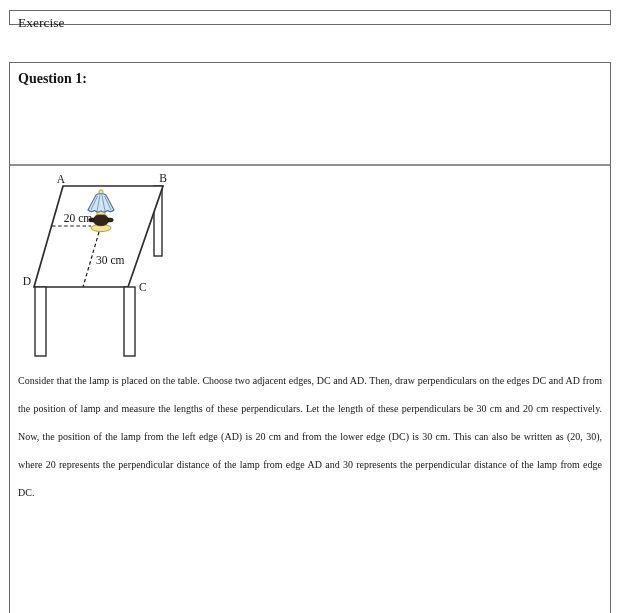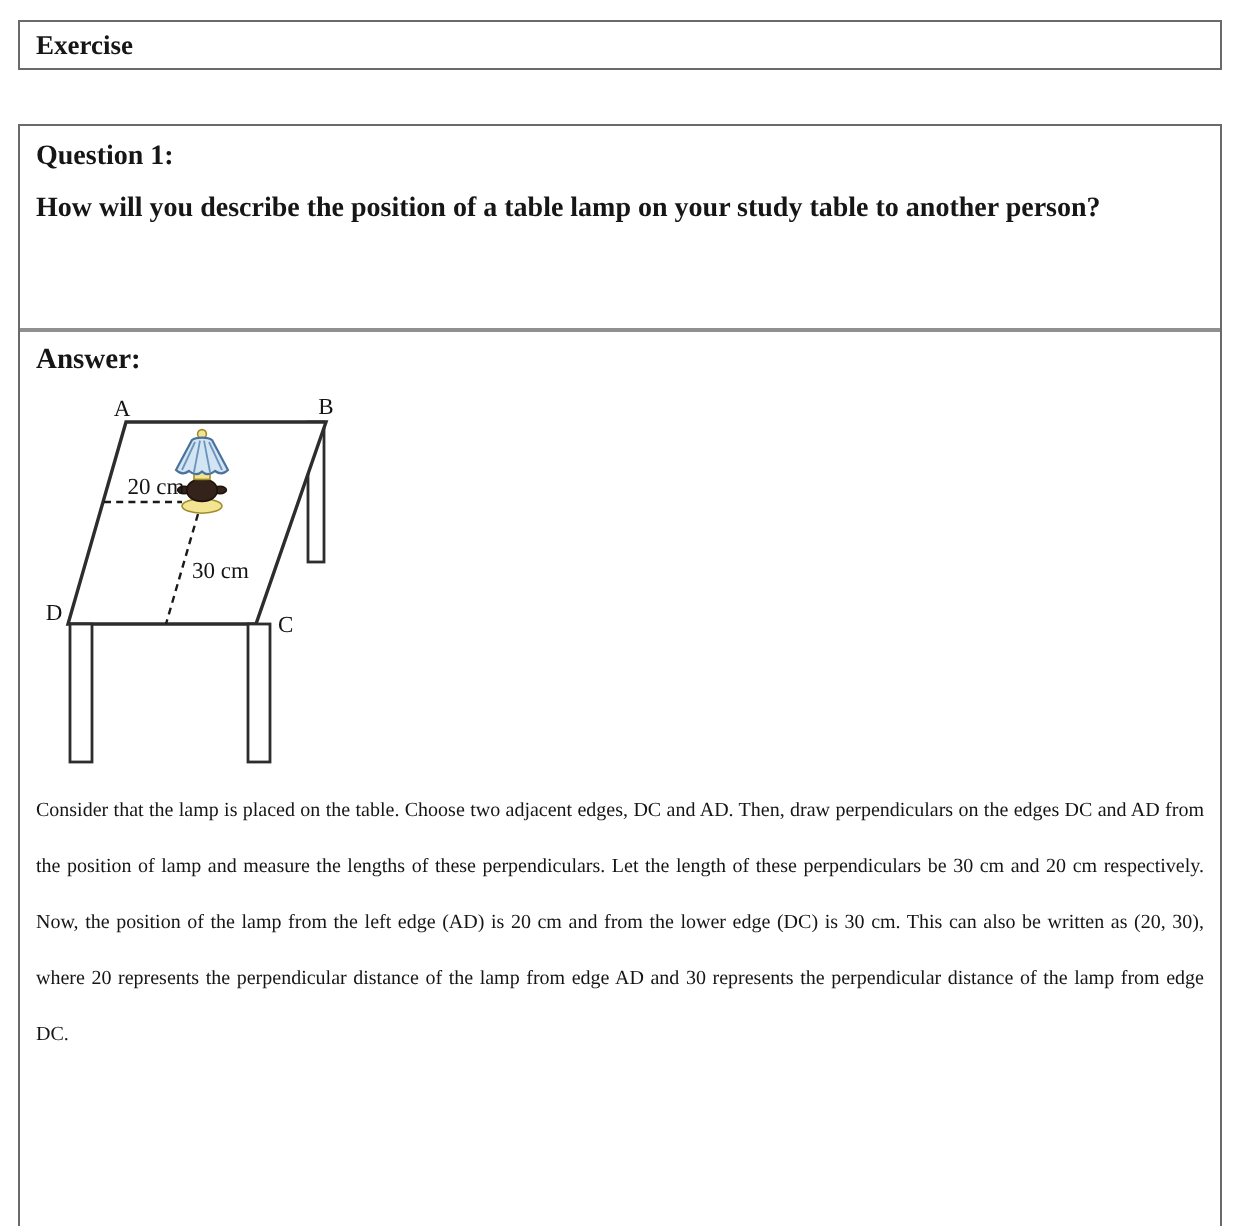--- a/index.html
+++ b/index.html
@@ -9,23 +9,23 @@
     background: #ffffff;
     position: relative;
     font-family: "Liberation Serif", "DejaVu Serif", serif;
     color: #161616;
   }
   .box {
     position: absolute; left: 9px; width: 602px;
     border: 1px solid #6a6a6a; background: #ffffff;
   }
   .exercise-box {
-    top: 10px; height: 25px;
+    top: 10px; height: 15px;
     padding: 2px 8px;
-    font-weight: bold; font-size: 13.5px; line-height: 19px;
+    font-weight: normal; font-size: 13.5px; line-height: 19px;
   }
   .main-box { top: 62px; height: 585px; }
   .q-section {
     height: 103px;
     padding: 3px 8px 0 8px;
     border-bottom: 2px solid #909090;
   }
   .q-heading { font-weight: bold; font-size: 14px; line-height: 26px; }
   .q-text {
     font-weight: bold; font-size: 14px; line-height: 26.5px;
@@ -59,25 +59,23 @@
 <div>
 
   <div class="box exercise-box">
     <span>Exercise</span>
   </div>
 
   <div class="box main-box">
 
     <div class="q-section">
       <div class="q-heading">Question 1:</div>
-      <div class="q-text">How will you describe the position of a table lamp on your study table to another person?</div>
     </div>
 
     <div class="a-section">
-      <div class="a-heading">Answer:</div>
 
       <svg class="diagram" width="250" height="196" viewBox="0 0 250 196">
 
         <rect class="leg" x="143" y="17" width="8" height="70"></rect>
 
         <polygon class="tabletop" points="52,17 152,17 117,118 23,118"></polygon>
 
         <rect class="leg" x="24" y="118" width="11" height="69"></rect>
         <rect class="leg" x="113" y="118" width="11" height="69"></rect>
 

